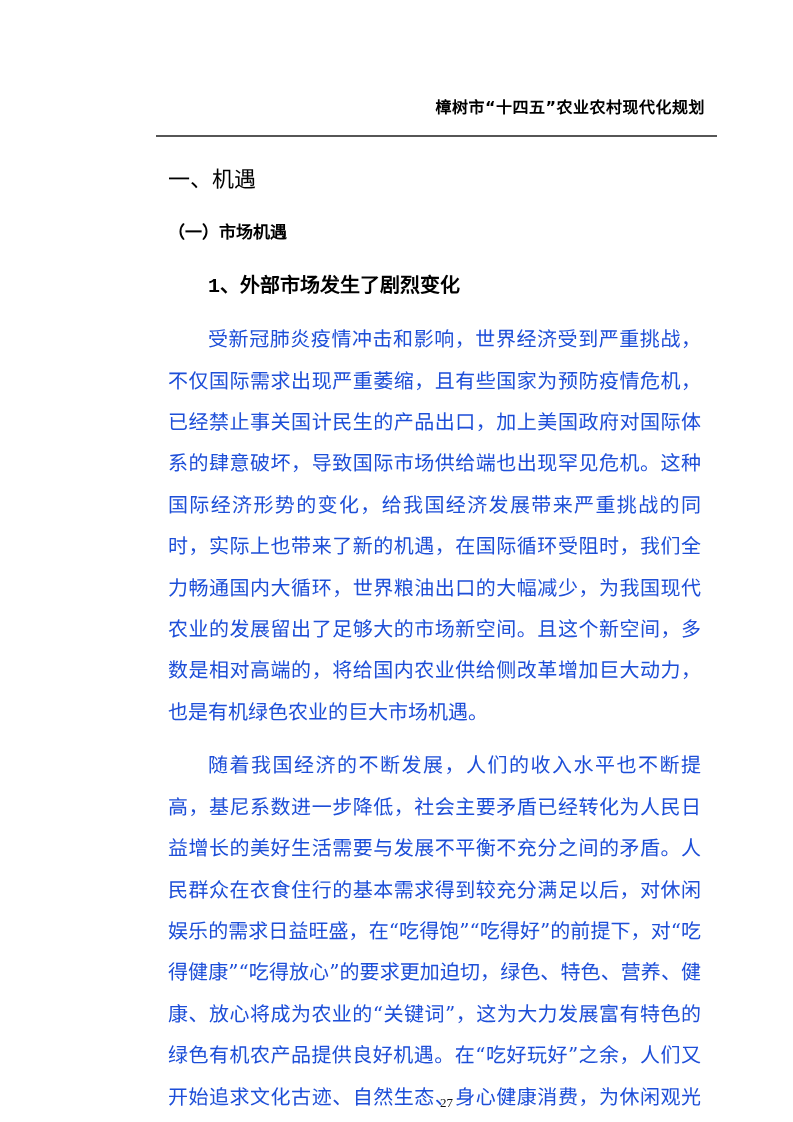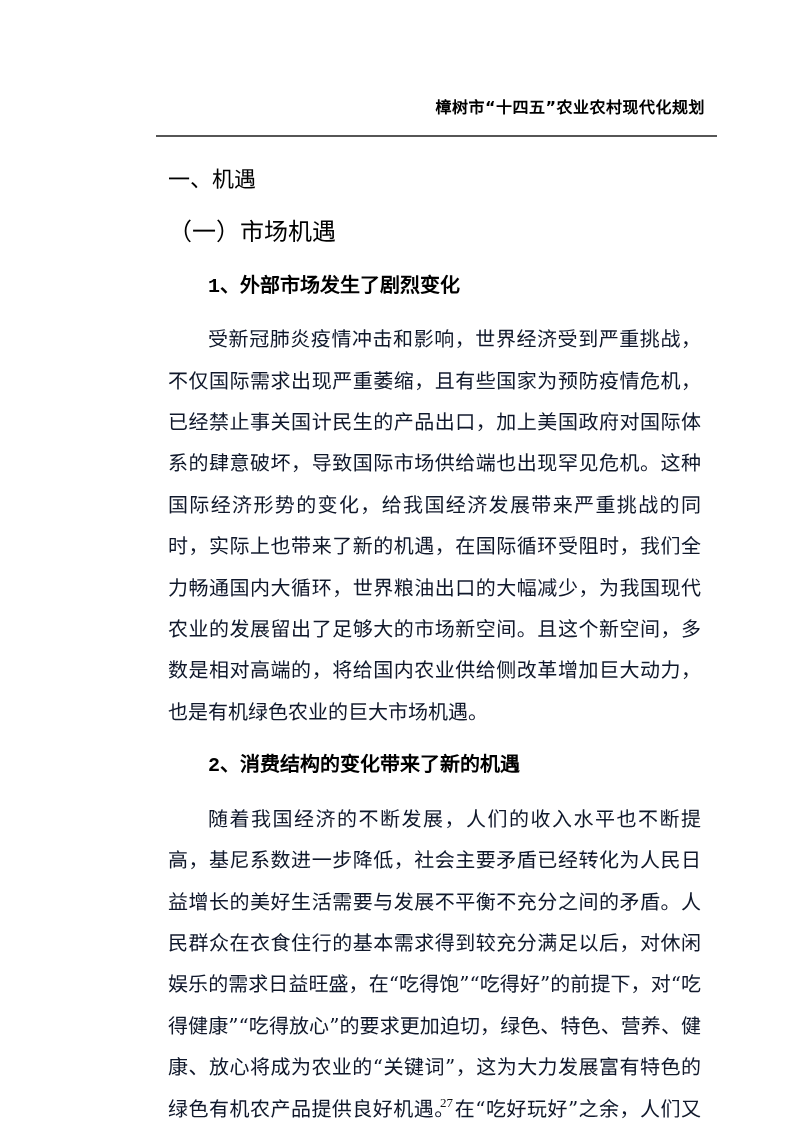--- a/index.html
+++ b/index.html
@@ -42,42 +42,42 @@
 
   .h1 {
     margin-top: 22px;
     font-size: 22px;
     font-weight: 400;
     line-height: 41.4px;
     font-family: "DejaVu Serif", serif;
   }
 
   .h2 {
-    font-size: 24px;
-    font-weight: 400;
+    font-size: 17px;
+    font-weight: 700;
     line-height: 41.4px;
     font-family: "DejaVu Serif", serif;
   }
 
   .h3 {
     font-size: 20px;
     font-weight: 700;
     line-height: 41.4px;
     text-indent: 2em;
     font-family: Liberation Mono, monospace;
   }
 
   .para {
     font-size: 20px;
     line-height: 41.4px;
     text-indent: 2em;
     text-align: justify;
     text-justify: inter-ideograph;
     font-family: "DejaVu Serif", serif;
-    color: #0f172a;
+    color: #1d4ed8;
   }
 
   
   .page-footer {
     position: absolute;
     left: 120px;
     width: 557px;
     top: 1044px;
     text-align: center;
   }
@@ -99,21 +99,20 @@
   <div class="content">
 
     <div class="h1">一、机遇</div>
 
     <div class="h2">（一）市场机遇</div>
 
     <div class="h3">1、外部市场发生了剧烈变化</div>
 
     <div class="para">受新冠肺炎疫情冲击和影响，世界经济受到严重挑战，不仅国际需求出现严重萎缩，且有些国家为预防疫情危机，已经禁止事关国计民生的产品出口，加上美国政府对国际体系的肆意破坏，导致国际市场供给端也出现罕见危机。这种国际经济形势的变化，给我国经济发展带来严重挑战的同时，实际上也带来了新的机遇，在国际循环受阻时，我们全力畅通国内大循环，世界粮油出口的大幅减少，为我国现代农业的发展留出了足够大的市场新空间。且这个新空间，多数是相对高端的，将给国内农业供给侧改革增加巨大动力，也是有机绿色农业的巨大市场机遇。</div>
 
-    <div class="h3">2、消费结构的变化带来了新的机遇</div>
 
     <div class="para">随着我国经济的不断发展，人们的收入水平也不断提高，基尼系数进一步降低，社会主要矛盾已经转化为人民日益增长的美好生活需要与发展不平衡不充分之间的矛盾。人民群众在衣食住行的基本需求得到较充分满足以后，对休闲娱乐的需求日益旺盛，在“吃得饱”“吃得好”的前提下，对“吃得健康”“吃得放心”的要求更加迫切，绿色、特色、营养、健康、放心将成为农业的“关键词”，这为大力发展富有特色的绿色有机农产品提供良好机遇。在“吃好玩好”之余，人们又开始追求文化古迹、自然生态、身心健康消费，为休闲观光农业和农文旅康养业发展</div>
 
   </div>
 
   <div class="page-footer">
     <span class="page-number">27</span>
   </div>
 
 </div>

